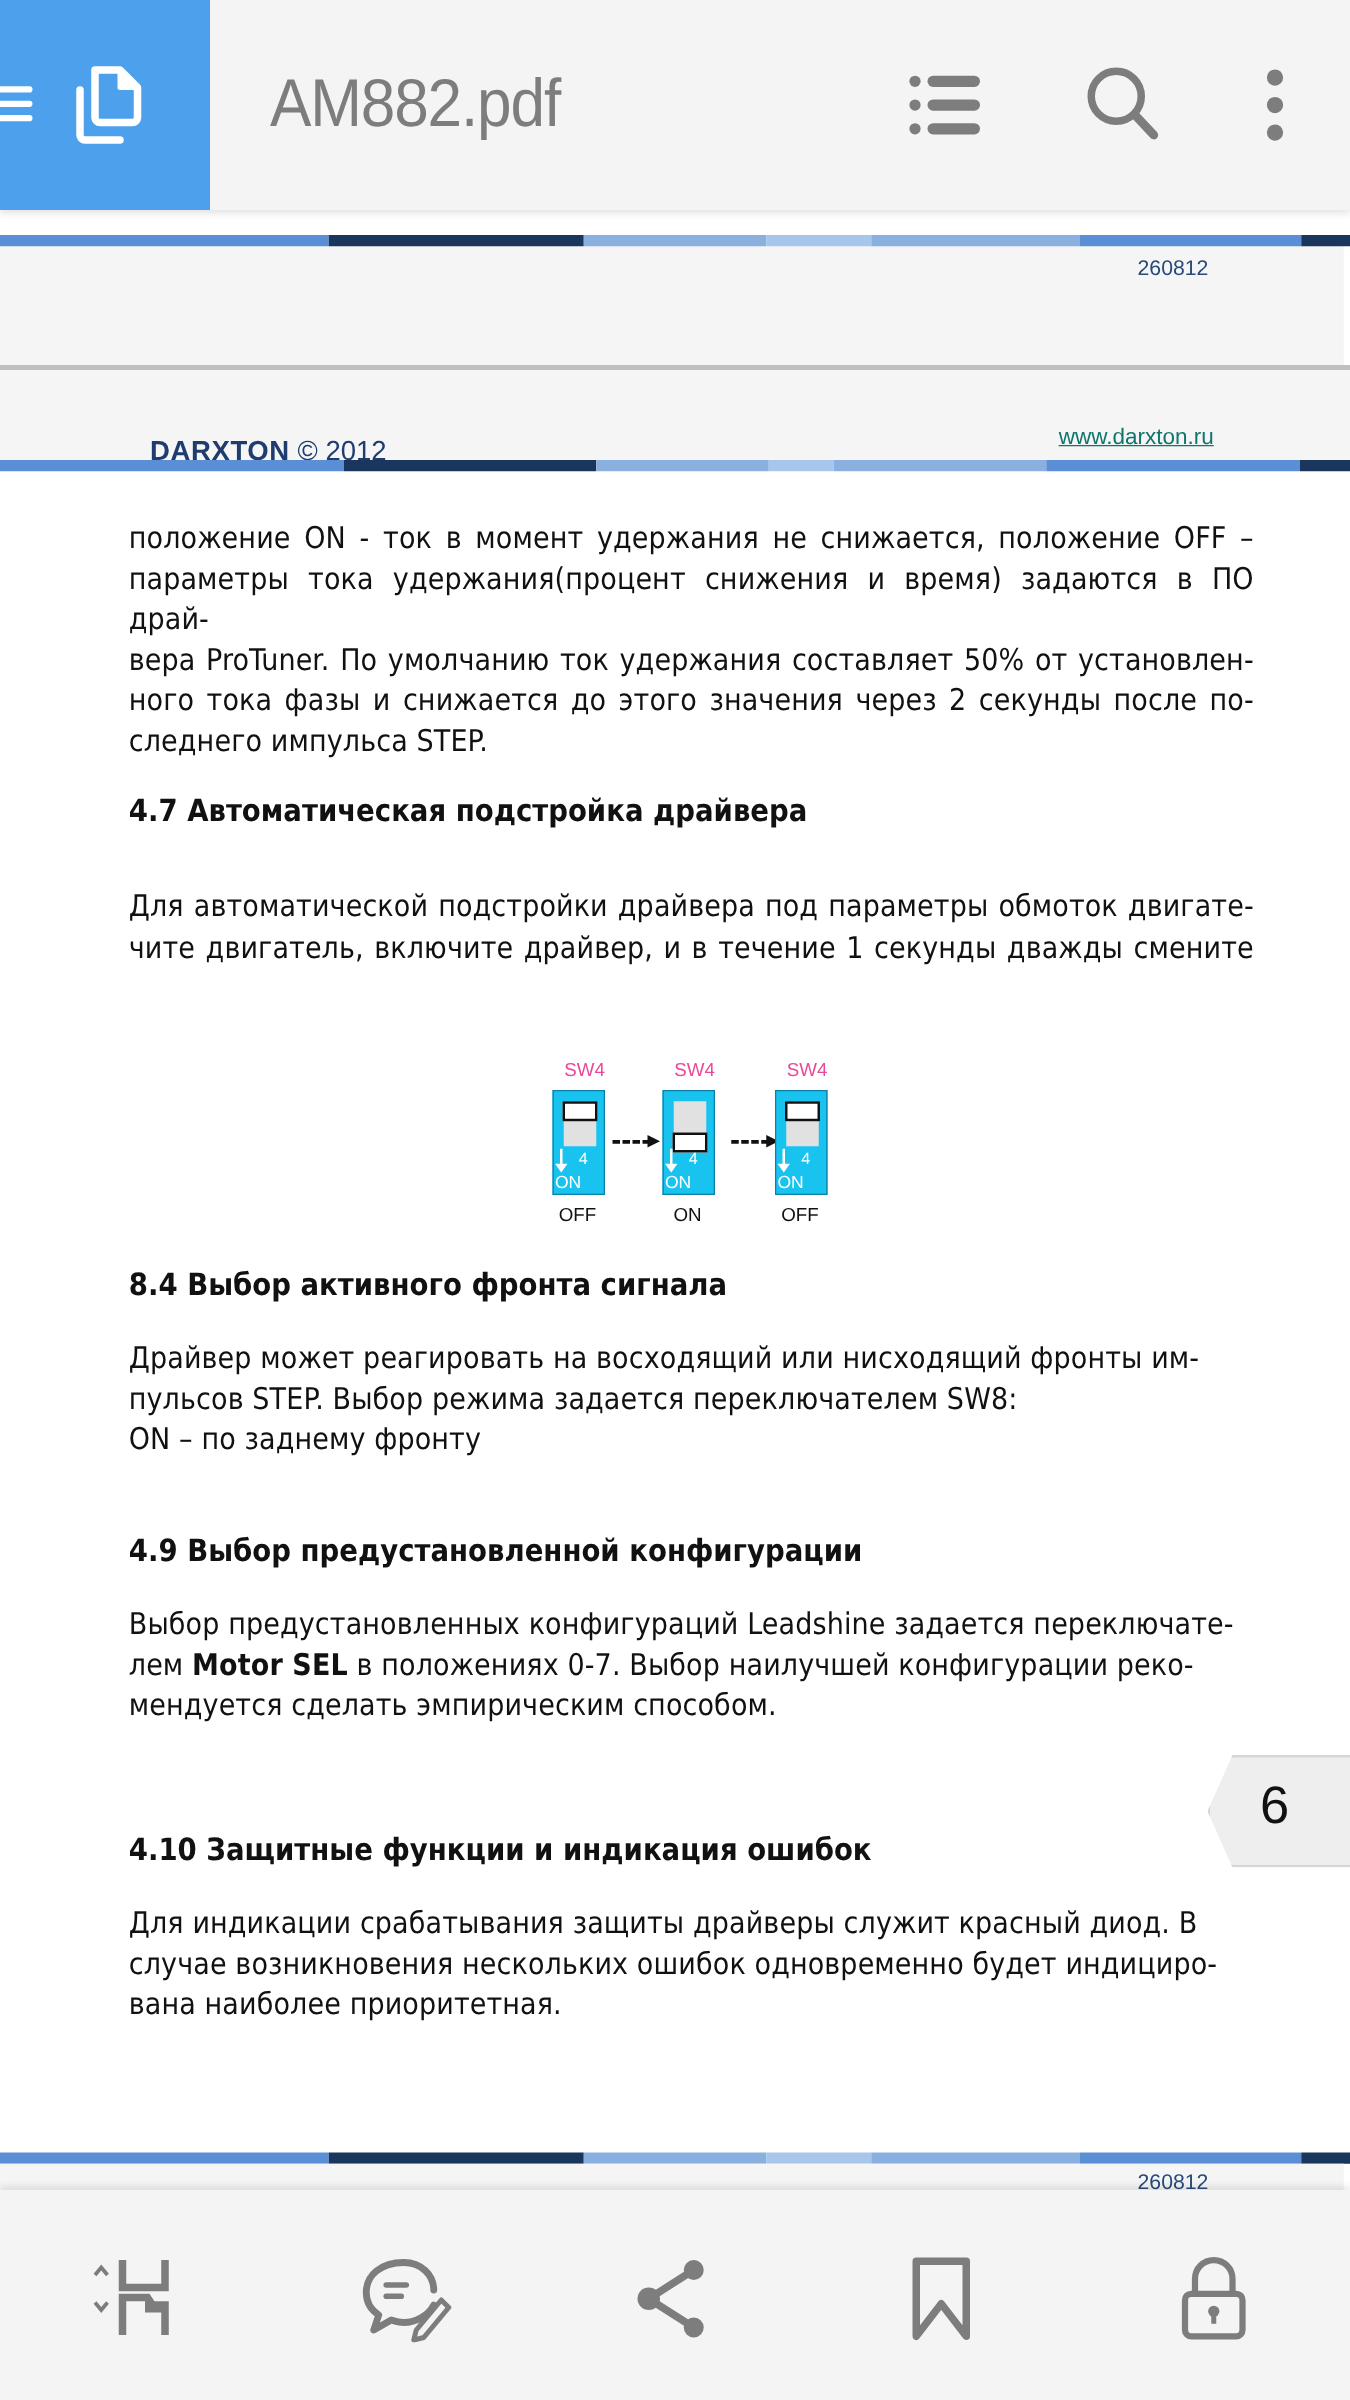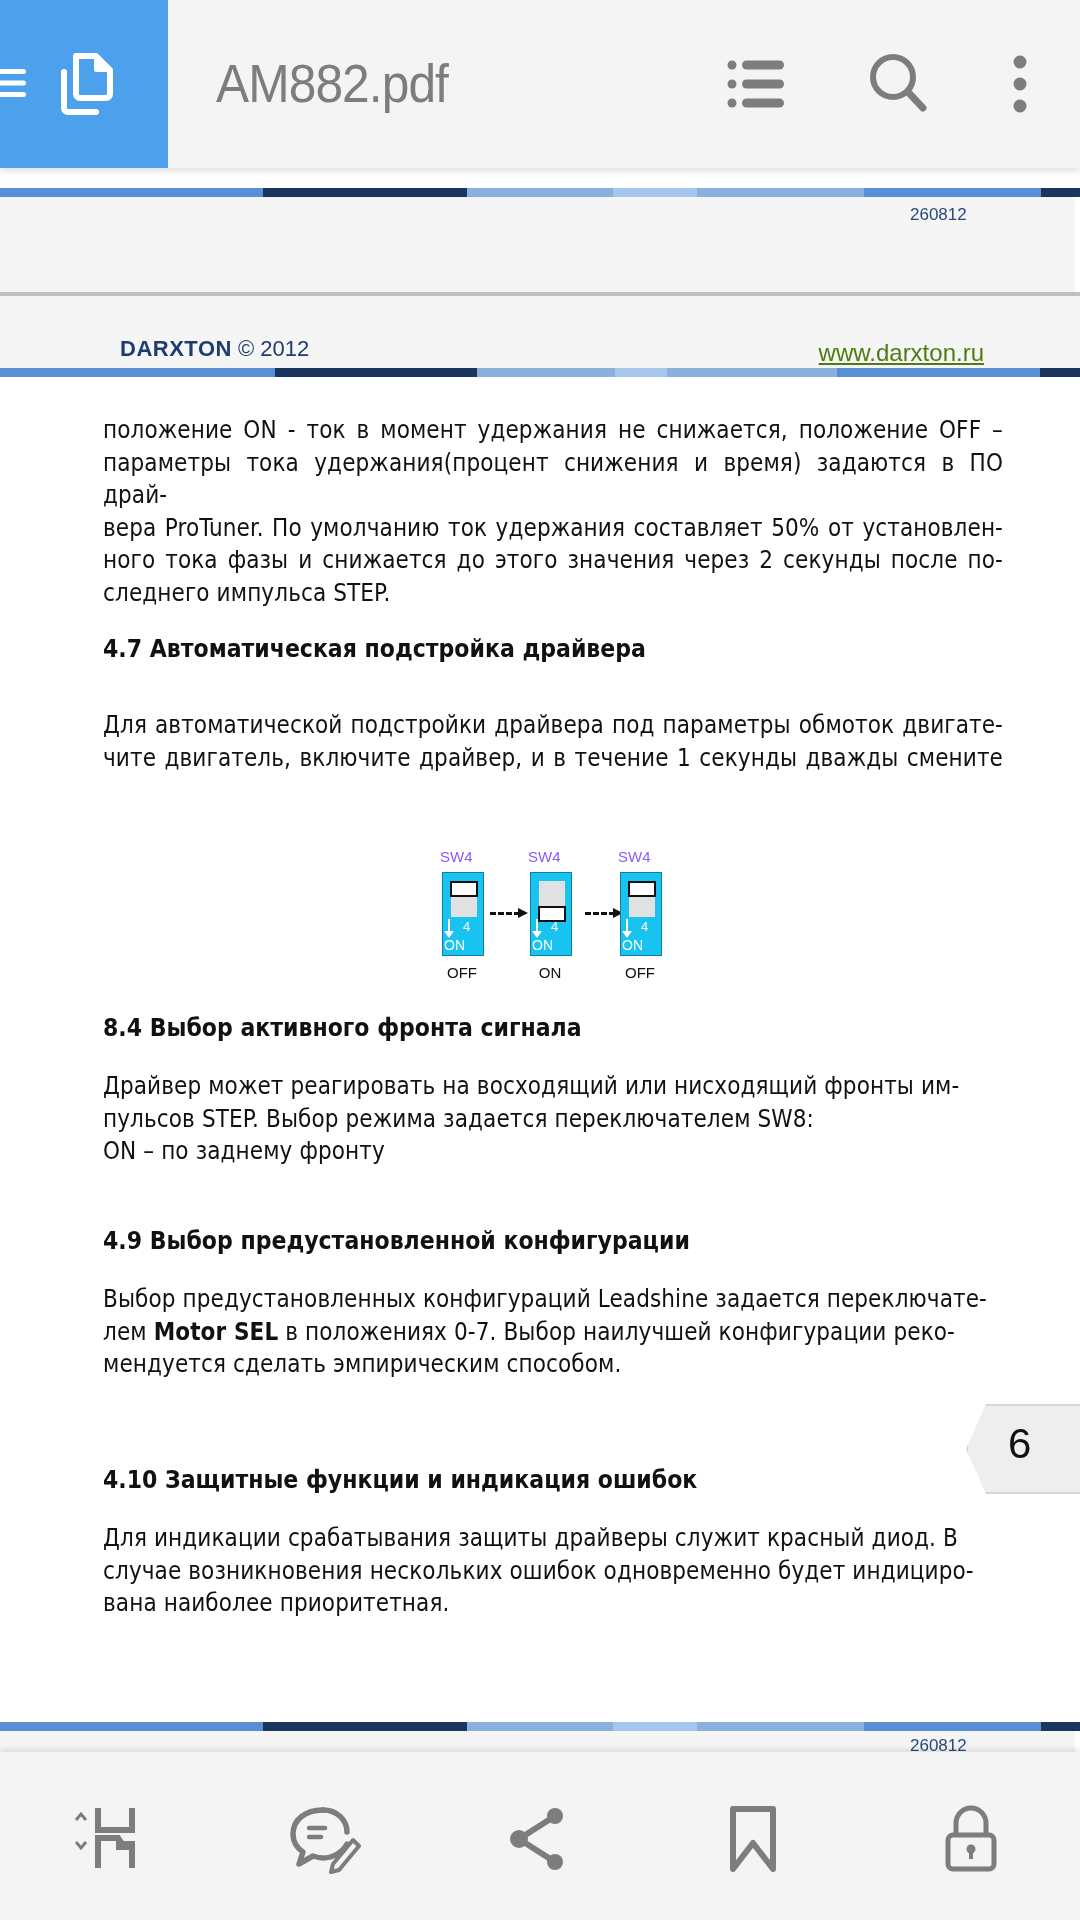--- a/index.html
+++ b/index.html
@@ -24,36 +24,36 @@
   svg { display: block; }
   .bar { position: absolute; left: 0; width: 1080px; height: 9px; display: flex; }
   .bar span { display: block; height: 100%; }
   .prev-page-footer {
     position: absolute; left: 0; width: 1075px; background: #f5f5f5;
   }
   .ver { position: absolute; font-family: "Liberation Sans", sans-serif; font-size: 17px; color: #274a7a; }
   .page-sep { position: absolute; left: 0; width: 1080px; height: 4px; background: #c0c0c0; }
   .brand { position: absolute; left: 120px; font-family: "Liberation Sans", sans-serif; font-size: 22px; color: #1e3c6e; }
   .brand b { font-weight: bold; letter-spacing: 0.5px; }
-  .site { position: absolute; right: 96px; font-family: "Liberation Sans", sans-serif; font-size: 24px; color: #4d7c0f; text-decoration: underline; }
+  .site { position: absolute; right: 109px; font-family: "Liberation Sans", sans-serif; font-size: 18px; color: #0f766e; text-decoration: underline; }
 
   .body-text {
     position: absolute; left: 103px; width: 900px;
     font-size: 24px; line-height: 32.5px; color: #111;
     text-align: justify; letter-spacing: 0.1px;
   }
   .heading {
     position: absolute; left: 103px; font-size: 24.5px; font-weight: bold; color: #111;
   }
   .line { display: block; text-align-last: justify; }
   .line.last { text-align-last: left; }
 
   
   .diagram { position: absolute; left: 440px; top: 844px; width: 230px; height: 140px; font-family: "Liberation Sans", sans-serif; }
-  .sw-label { position: absolute; font-size: 15px; color: #8b5cf6; width: 44px; text-align: left; }
+  .sw-label { position: absolute; font-size: 15px; color: #ec4899; width: 44px; text-align: right; }
   .sw { position: absolute; top: 28px; width: 42px; height: 84px; background: #19c3f0; border: 1px solid #0b7fa8; box-sizing: border-box; }
   .sw .track { position: absolute; left: 8px; top: 8px; width: 26px; height: 36px; background: #e1e1e1; }
   .sw .knob { position: absolute; left: 7px; width: 28px; height: 16px; background: #fff; border: 2px solid #111; box-sizing: border-box; }
   .sw .num { position: absolute; left: 20px; top: 46px; font-size: 13px; color: #fff; }
   .sw .on { position: absolute; left: 1px; top: 64px; font-size: 14px; color: #fff; }
   .sw .arrow { position: absolute; left: 5px; top: 46px; width: 2px; height: 14px; background: #fff; }
   .sw .arrow::after { content: ""; position: absolute; left: -4px; top: 12px; border-left: 5px solid transparent; border-right: 5px solid transparent; border-top: 7px solid #fff; }
   .state { position: absolute; top: 120px; font-size: 15px; color: #111; width: 44px; text-align: center; }
   .dash-arrow { position: absolute; top: 68px; width: 30px; height: 2px; border-top: 3px dashed #111; }
   .dash-arrow::after { content: ""; position: absolute; right: -8px; top: -7px; border-top: 5px solid transparent; border-bottom: 5px solid transparent; border-left: 10px solid #111; }
@@ -139,21 +139,21 @@
       <span style="width:84px;background:#a6c6ec"></span>
       <span style="width:167px;background:#8ab0e0"></span>
       <span style="width:177px;background:#5a8fd6"></span>
       <span style="width:39px;background:#1a365d"></span>
   </div>
   <div class="ver" style="left:910px;top:205px;">260812</div>
 
   <div class="page-sep" style="top:292px;"></div>
 
   <div class="prev-page-footer" style="top:296px;height:76px;width:1080px;"></div>
-  <div class="brand" style="top:336px;">
+  <div class="brand" style="top:348px;">
     <b>DARXTON</b>
     <span>© 2012</span>
   </div>
   <div class="site" style="top:339px;">www.darxton.ru</div>
   <div class="bar" style="top:368px;">
     <span style="width:275px;background:#5a8fd6"></span>
       <span style="width:202px;background:#1a365d"></span>
       <span style="width:138px;background:#8ab0e0"></span>
       <span style="width:52px;background:#a6c6ec"></span>
       <span style="width:170px;background:#8ab0e0"></span>

